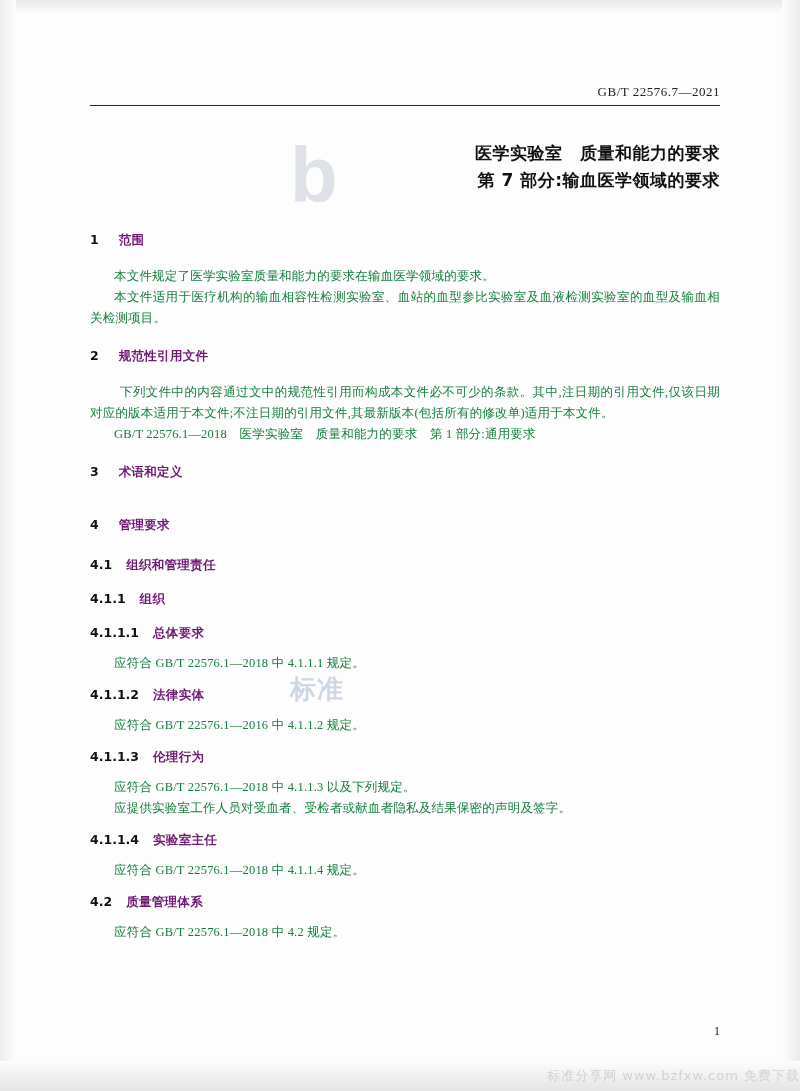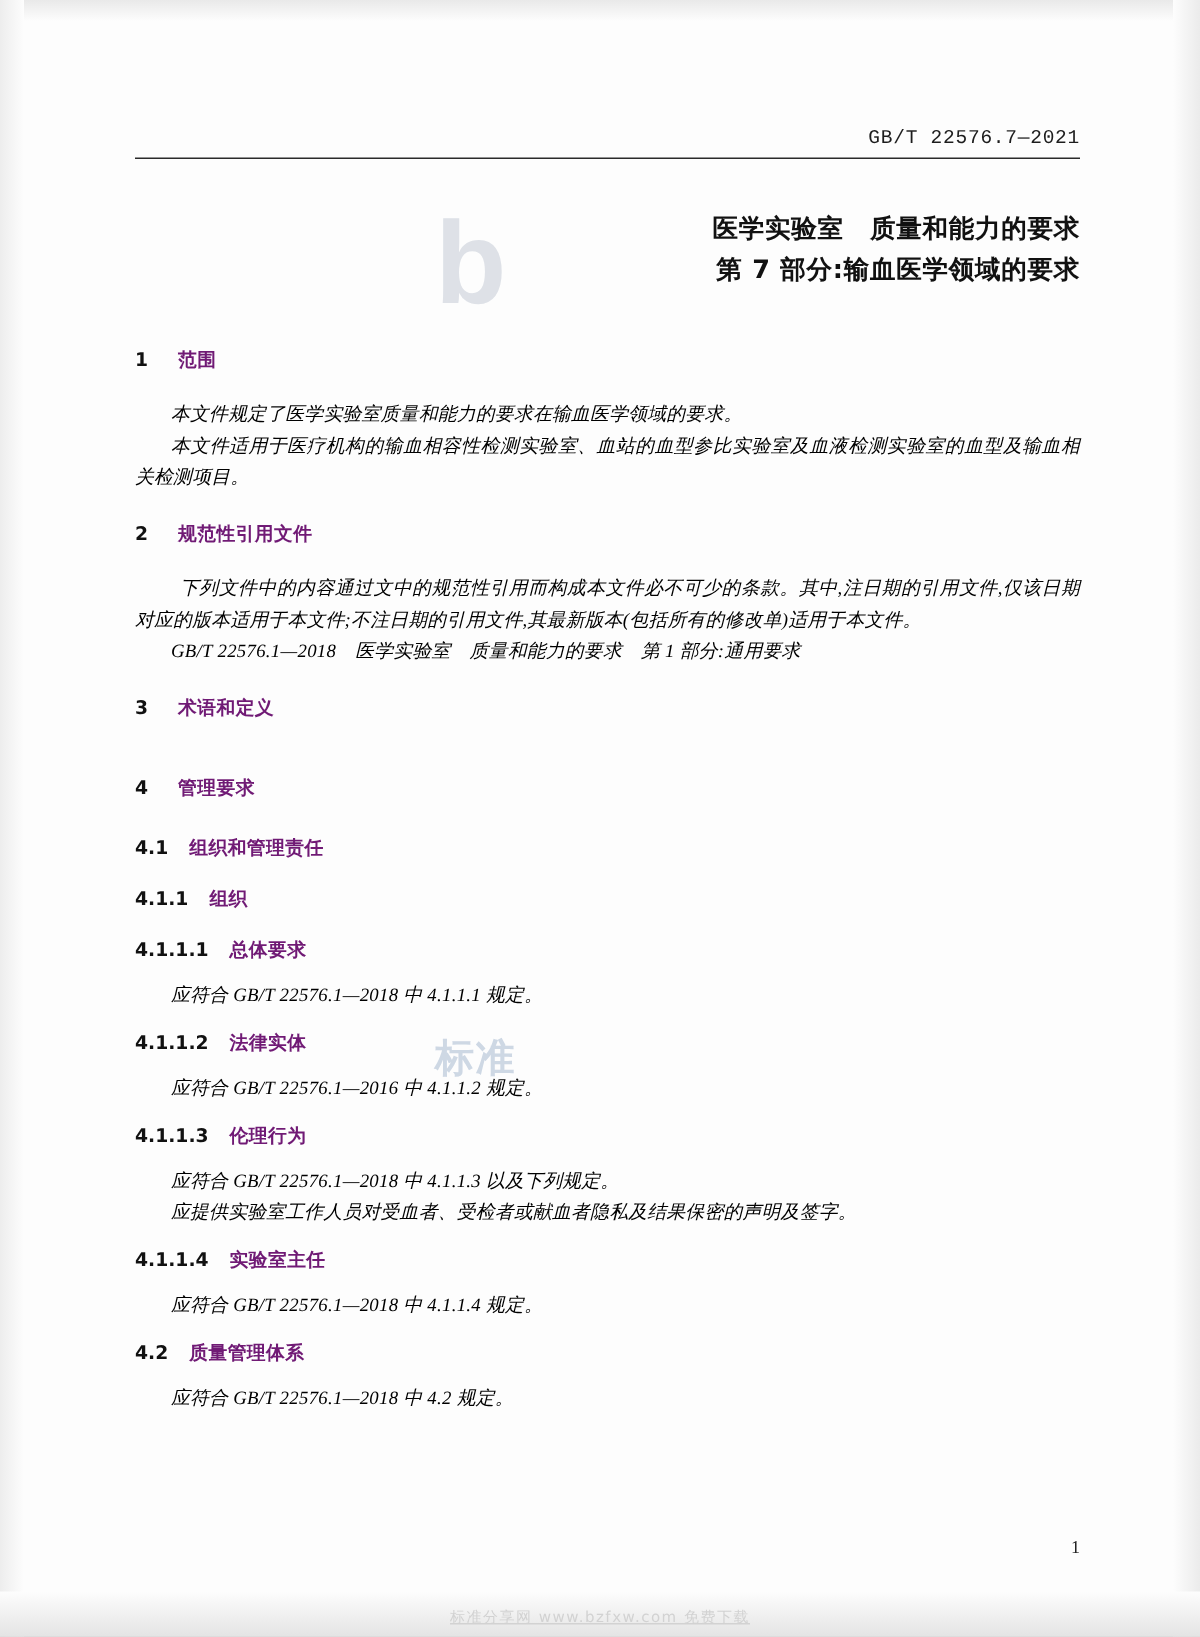--- a/index.html
+++ b/index.html
@@ -43,21 +43,21 @@
     height: 1091px;
   }
 
   .header-code {
     position: absolute;
     right: 0;
     top: 84px;
     font-size: 13px;
     letter-spacing: 0.5px;
     color: #1d1d1d;
-    font-family: Liberation Mono, monospace;
+    font-family: Liberation Serif, serif;
   }
   .header-rule {
     position: absolute;
     left: 0;
     right: 0;
     top: 105px;
     border-bottom: 1px solid #2a2a2a;
   }
 
   .title-block {
@@ -85,21 +85,21 @@
     font-weight: bold;
     color: #d9dde4;
     opacity: 0.85;
     letter-spacing: 2px;
     user-select: none;
     z-index: 0;
   }
   .watermark2 {
     position: absolute;
     left: 200px;
-    top: 688px;
+    top: 672px;
     font-family: "Liberation Sans", sans-serif;
     font-size: 26px;
     font-weight: bold;
     color: #c9d4e2;
     opacity: 0.9;
     letter-spacing: 1px;
     user-select: none;
     z-index: 0;
   }
 
@@ -126,26 +126,25 @@
   .clause .txt {
     font-family: Liberation Serif, serif;
     font-weight: bold;
     font-size: 12.5px;
     color: #701a75;
     letter-spacing: 0.3px;
   }
   .para {
     font-family: "Liberation Serif", "DejaVu Serif", serif;
     font-size: 12.5px;
-    color: #000000;
+    color: #15803d;
     line-height: 21px;
     text-align: justify;
     margin: 0;
     letter-spacing: 0.2px;
-    font-style: italic;
   }
   .indent1 { text-indent: 24px; }
   .indent2 { text-indent: 30px; }
 
   .sp-s { height: 7px; }
   .sp-m { height: 13px; }
   .sp-l { height: 19px; }
 
   .page-number {
     position: absolute;
@@ -153,26 +152,25 @@
     bottom: 52px;
     font-family: "Liberation Serif", serif;
     font-size: 12px;
     color: #222;
   }
   .footer-faint {
     position: absolute;
     left: 0;
     right: 0;
     bottom: 6px;
-    text-align: center;
+    text-align: right;
     font-family: "DejaVu Sans", sans-serif;
-    font-size: 10px;
+    font-size: 13px;
     color: #d2d2d2;
     letter-spacing: 1px;
-    text-decoration: underline;
   }
 </style>
 </head>
 <body>
 
 <div class="page">
   <div class="sheet">
     <div class="edge-top"></div>
     <div class="edge-left"></div>
     <div class="edge-right"></div>

